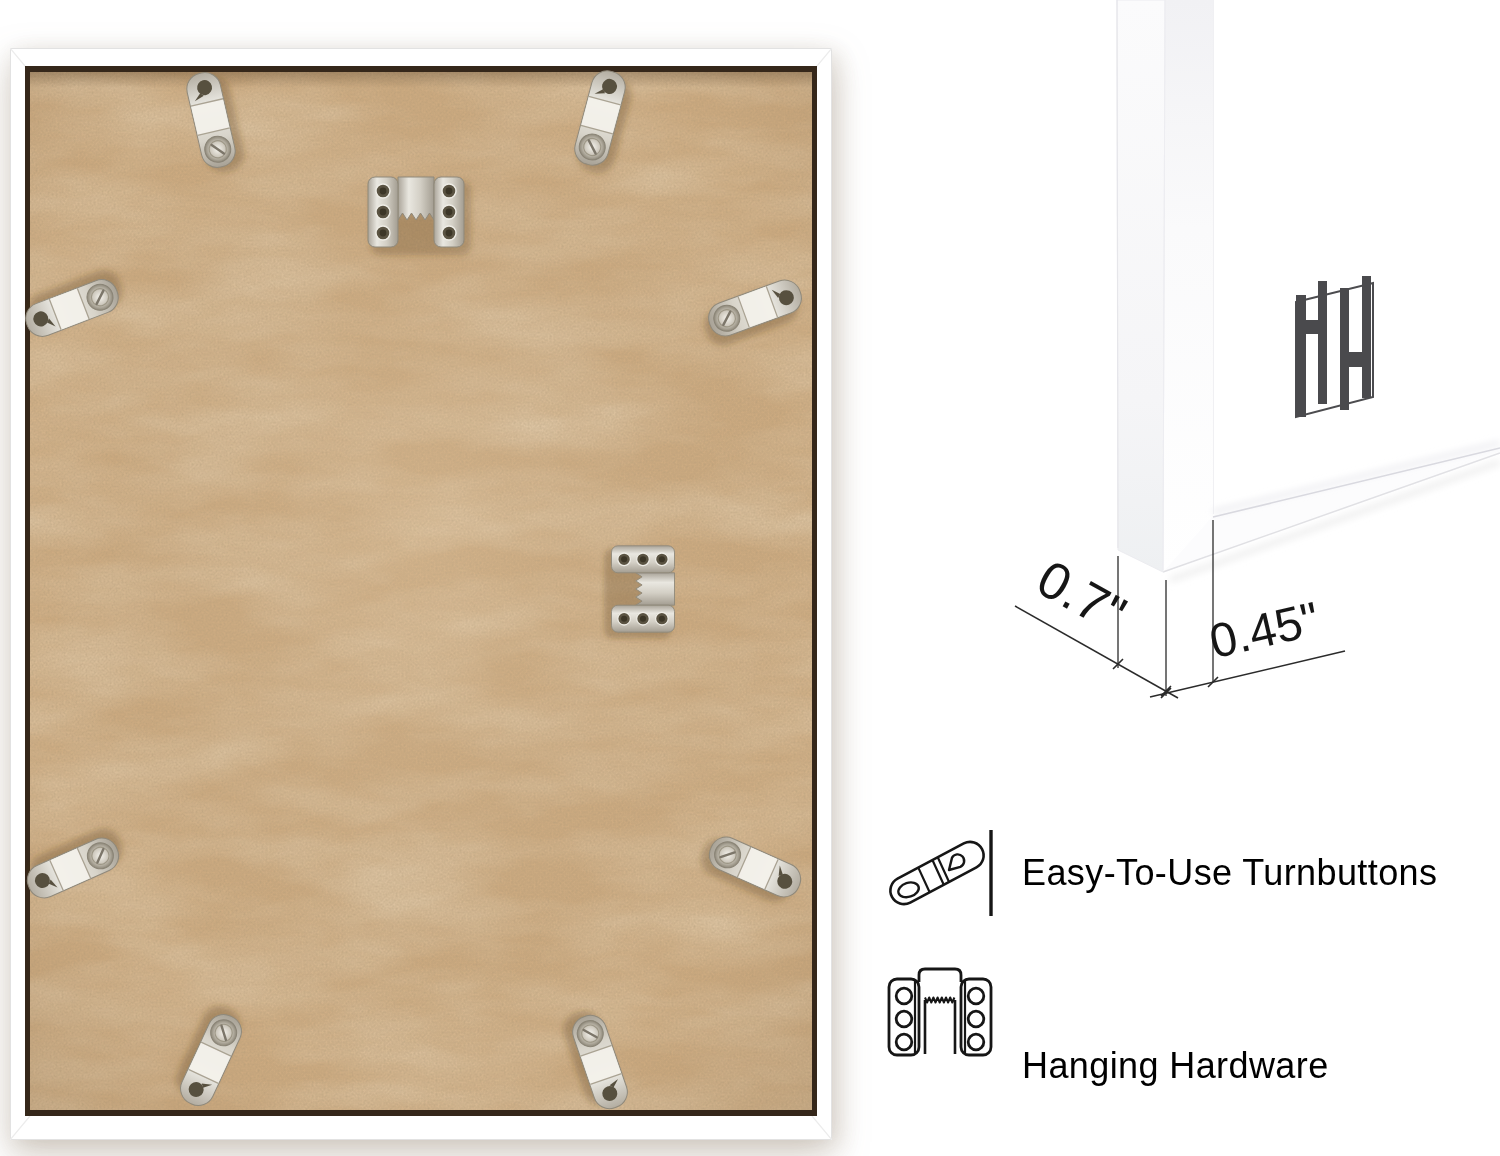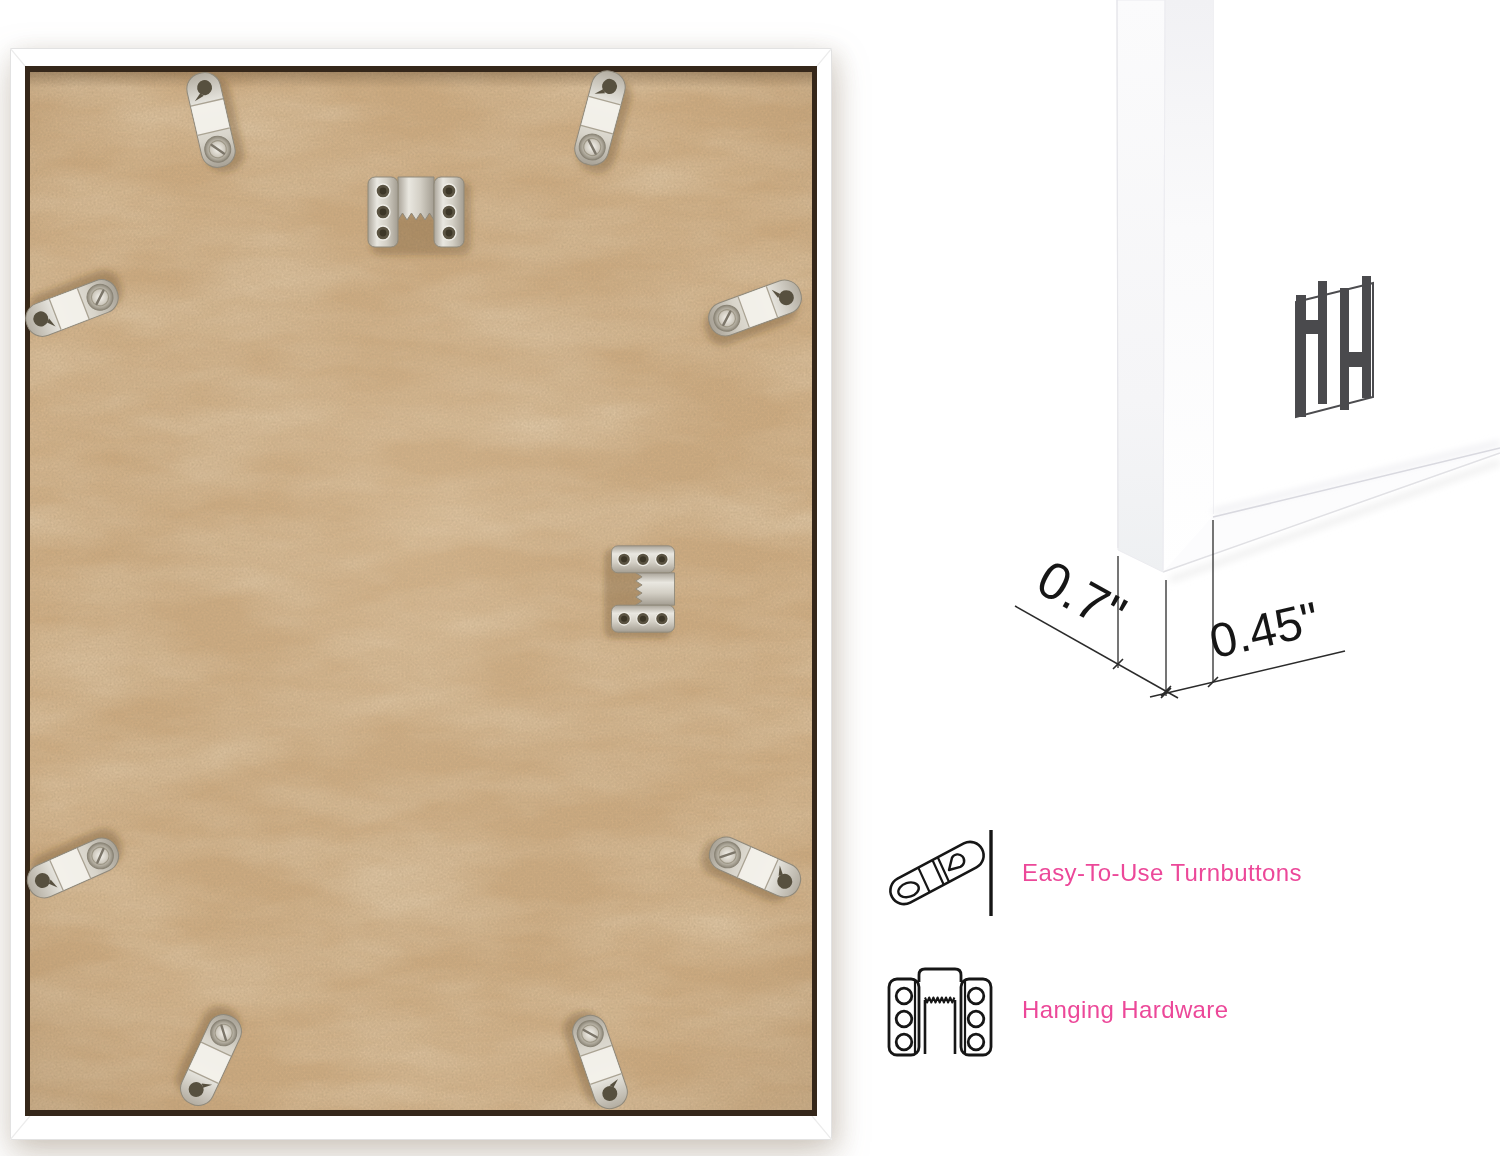--- a/index.html
+++ b/index.html
@@ -2,24 +2,24 @@
 <html><head>
 <meta charset="utf-8">
 <style>
   html,body{margin:0;padding:0;background:#ffffff;}
   #stage{position:relative;width:1500px;height:1156px;background:#ffffff;overflow:hidden;
          font-family:"Liberation Sans",sans-serif;}
   .abs{position:absolute;}
   #back-photo-svg{left:10px;top:48px;
       filter:drop-shadow(0 14px 18px rgba(110,88,62,.28)) drop-shadow(6px 4px 10px rgba(120,100,75,.14));}
   #corner-photo-svg{left:1000px;top:0px;}
-  .feature-label{position:absolute;left:1022px;color:#ec4899;font-size:24px;
+  .feature-label{position:absolute;left:1022px;color:#000000;font-size:36px;
       letter-spacing:.4px;white-space:nowrap;line-height:44px;}
   #feature-label-1{top:851px;}
-  #feature-label-2{top:988px;}
+  #feature-label-2{top:1044px;}
   #feature-icon-1{left:886px;top:826px;}
   #feature-icon-2{left:884px;top:966px;}
   svg text{font-family:"Liberation Sans",sans-serif;}
 </style>
 </head>
 <body>
 
 <div id="stage">
 
   <svg id="back-photo-svg" class="abs" width="822" height="1092" viewBox="0 0 822 1092">

